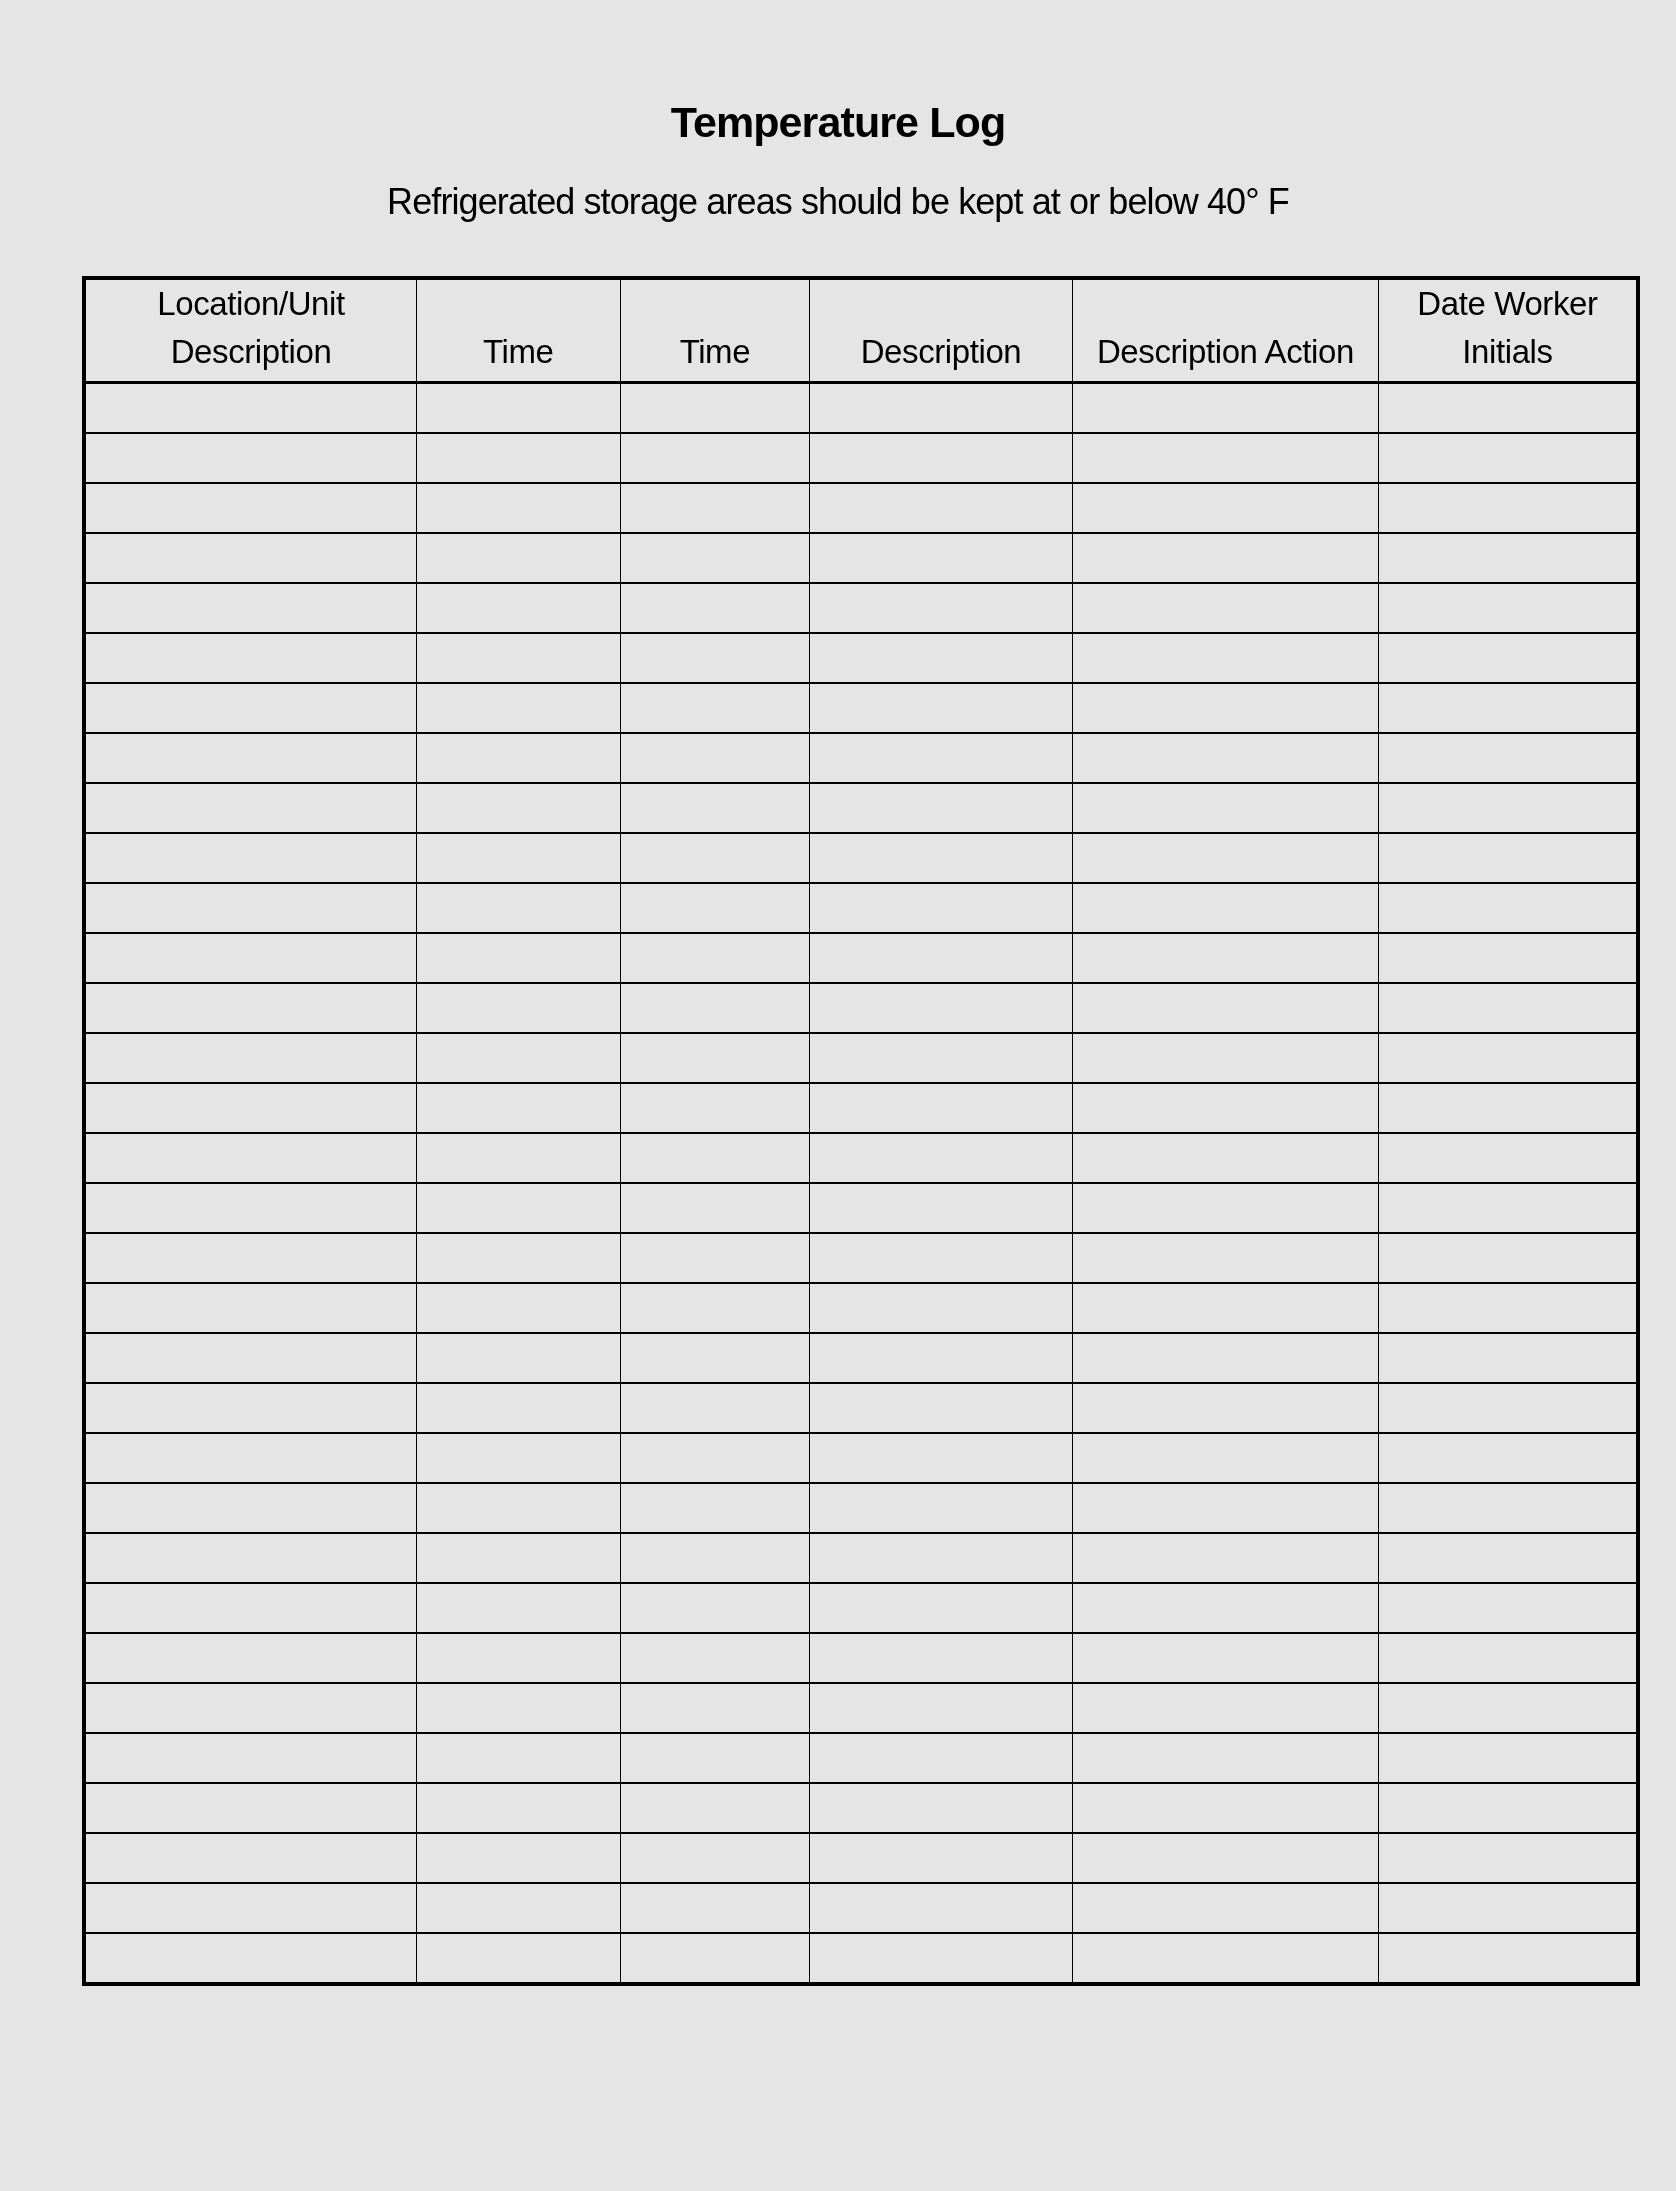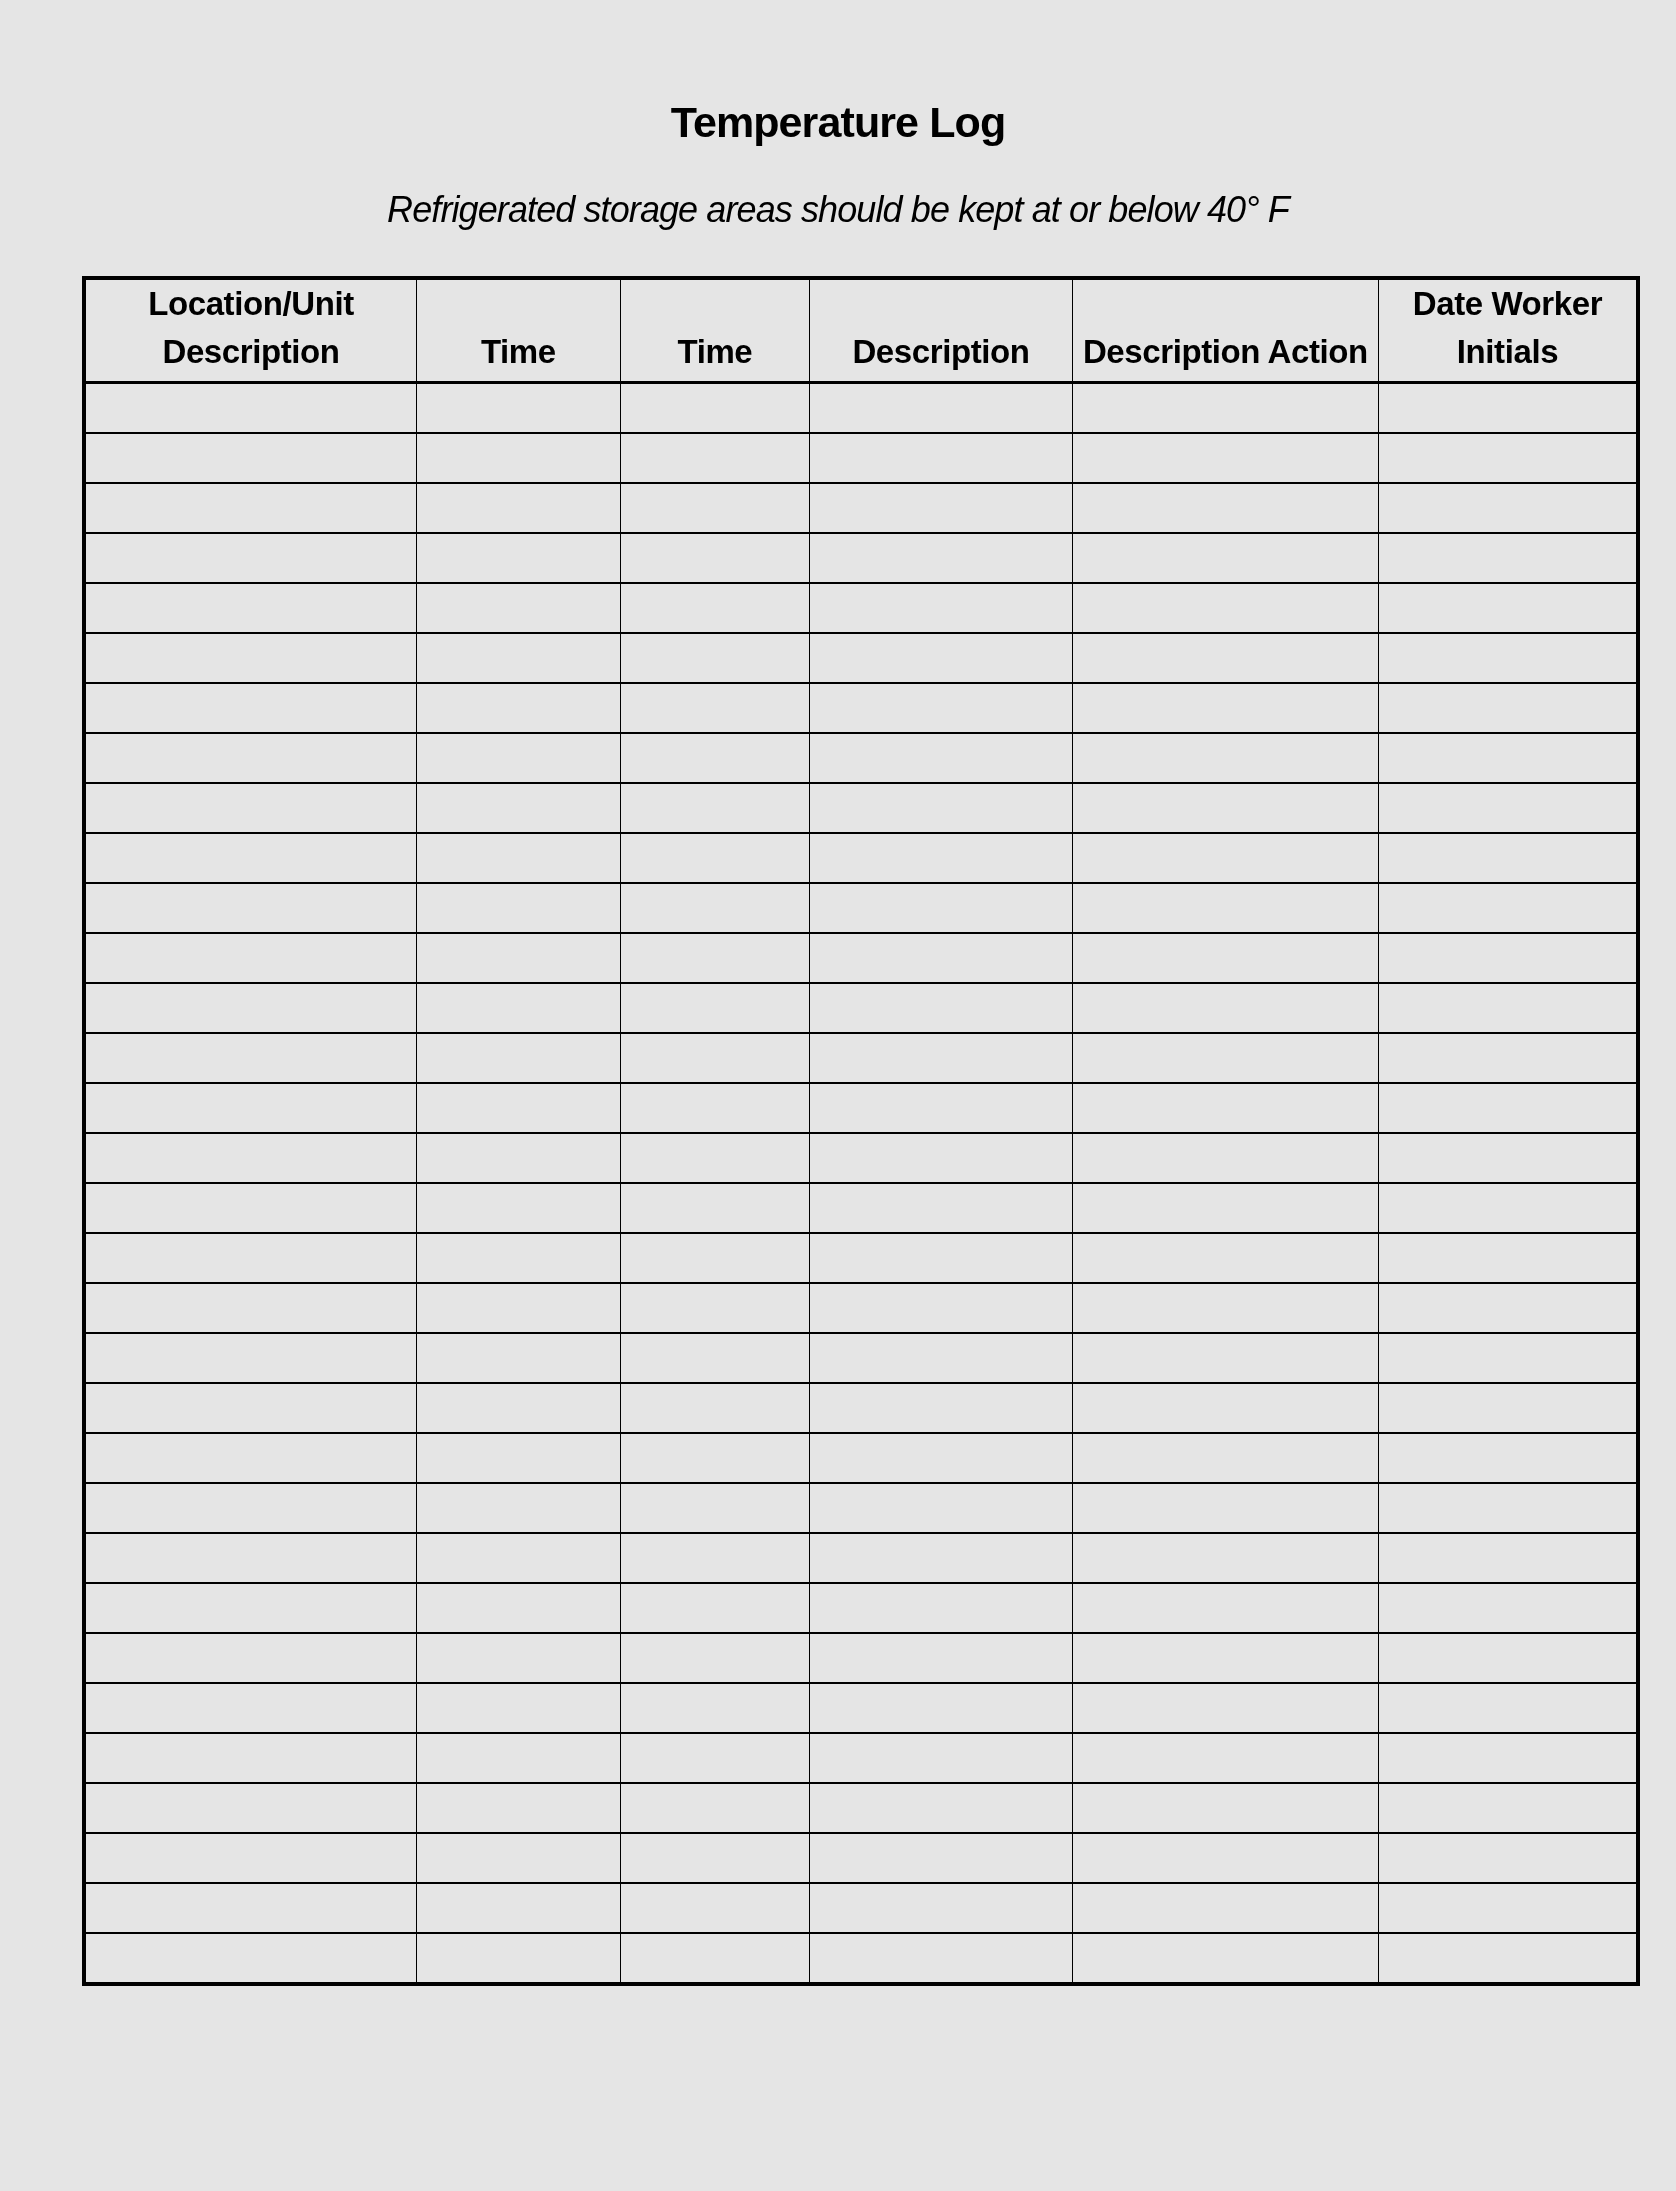--- a/index.html
+++ b/index.html
@@ -36,40 +36,39 @@
     position: absolute;
     top: 176px;
     left: 0;
     width: 100%;
     text-align: center;
     font-size: 36px;
     line-height: 51px;
     letter-spacing: -0.9px;
   }
   .instructions p {
-    margin: 8px;
-    font-style: italic;
+    margin: 0;
   }
   table.log-table {
     position: absolute;
     left: 82px;
     top: 276px;
     width: 1558px;
     border-collapse: collapse;
     table-layout: fixed;
     border: 4.3px solid #000000;
   }
   table.log-table th {
     border: 1.7px solid #000000;
     border-bottom: 3.4px solid #000000;
     height: 95px;
     vertical-align: bottom;
     text-align: center;
     font-size: 33px;
-    font-weight: bold;
+    font-weight: normal;
     line-height: 48px;
     letter-spacing: -0.4px;
     padding: 0 3.4px 5.1px 3.4px;
   }
   table.log-table td {
     border: 1.7px solid #000000;
     border-top-width: 2.6px;
     border-bottom-width: 2.6px;
     height: 48px;
     padding: 0;

